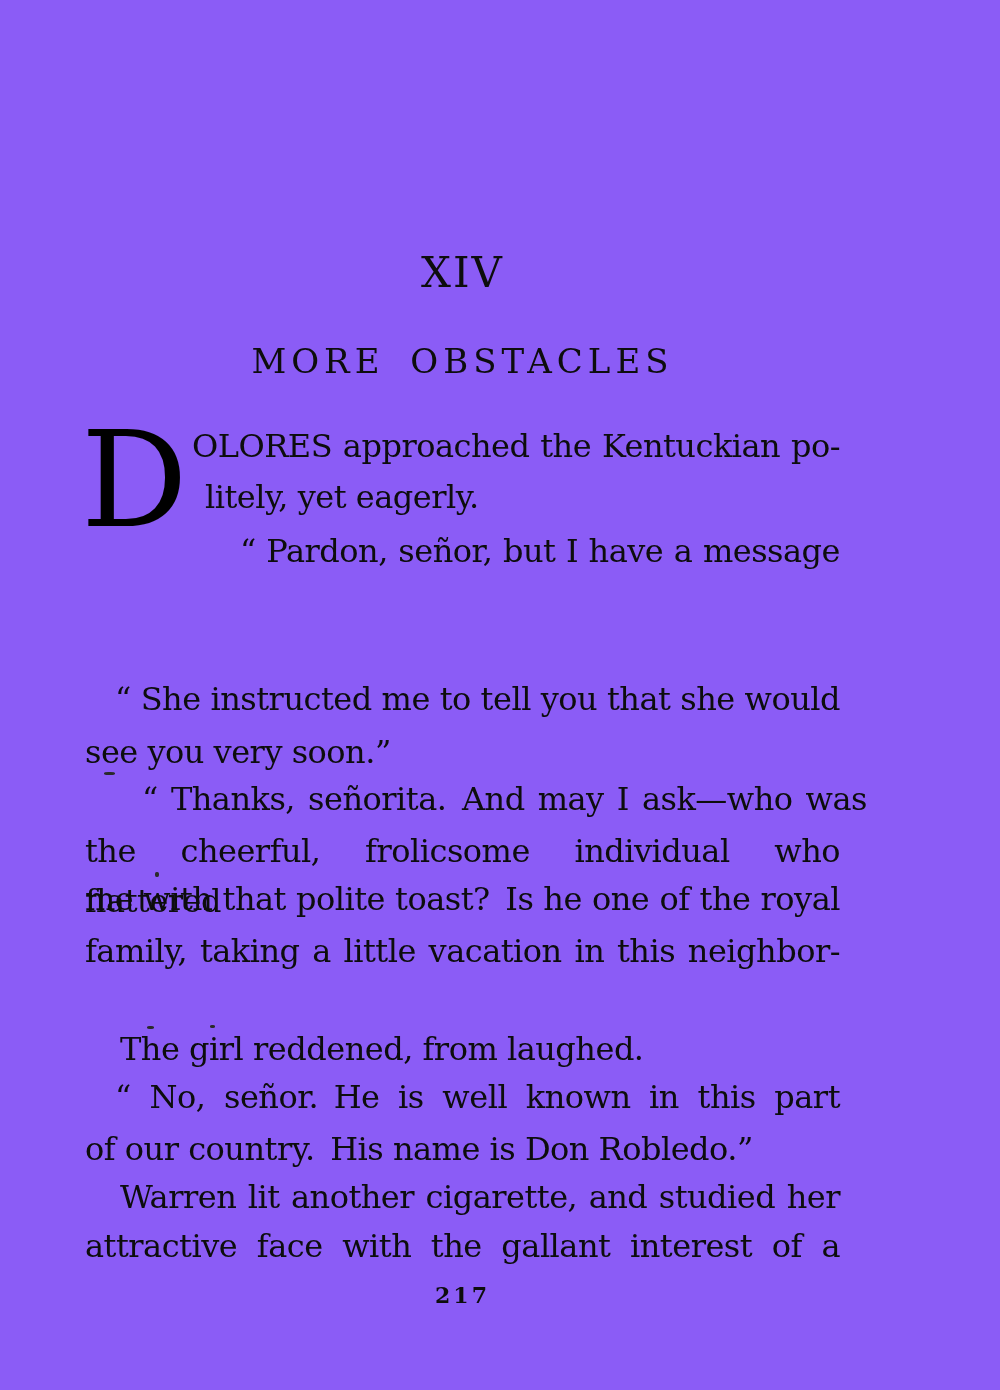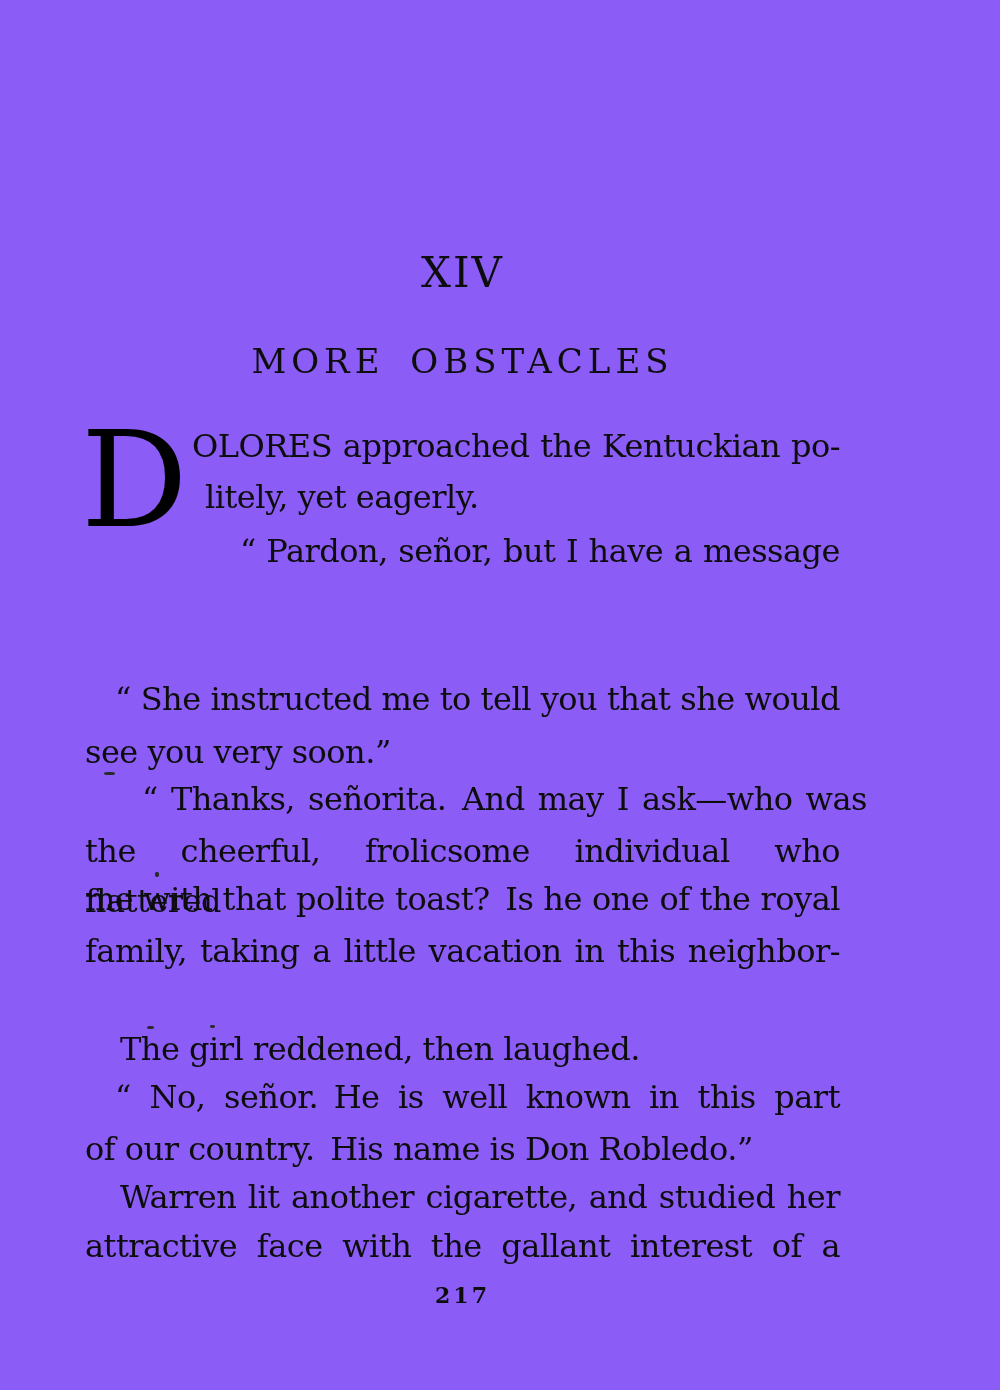--- a/index.html
+++ b/index.html
@@ -90,21 +90,21 @@
 
   <div class="line just" style="top:421px; left:192px; width:648px;">OLORES approached the Kentuckian po-</div>
   <div class="line" style="top:472px; left:205px;">litely, yet eagerly.</div>
   <div class="line just" style="top:526px; left:240px; width:600px;">“ Pardon, señor, but I have a message</div>
   <div class="line just" style="top:674px; left:115px; width:725px;">“ She instructed me to tell you that she would</div>
   <div class="line" style="top:727px; left:85px;">see you very soon.”</div>
   <div class="line just" style="top:774px; left:115px; width:725px;margin-left:27px;">“ Thanks, señorita. And may I ask—who was</div>
   <div class="line just" style="top:826px; left:85px; width:755px;">the cheerful, frolicsome individual who flattered</div>
   <div class="line just" style="top:874px; left:85px; width:755px;">me with that polite toast? Is he one of the royal</div>
   <div class="line just" style="top:926px; left:85px; width:755px;">family, taking a little vacation in this neighbor-</div>
-  <div class="line" style="top:1024px; left:120px;">The girl reddened, then laughed.</div>
+  <div class="line" style="top:1024px; left:120px;">The girl reddened, from laughed.</div>
   <div class="line just" style="top:1072px; left:115px; width:725px;">“ No, señor. He is well known in this part</div>
   <div class="line" style="top:1124px; left:85px;">of our country. His name is Don Robledo.”</div>
   <div class="line just" style="top:1172px; left:120px; width:720px;">Warren lit another cigarette, and studied her</div>
   <div class="line just" style="top:1221px; left:85px; width:755px;">attractive face with the gallant interest of a</div>
 
   <div class="artifact" style="top:772px; left:104px; width:11px; height:3px;"></div>
   <div class="artifact" style="top:872px; left:155px; width:4px; height:5px;"></div>
   <div class="artifact" style="top:1026px; left:147px; width:7px; height:3px;"></div>
   <div class="artifact" style="top:1025px; left:210px; width:5px; height:3px;"></div>
 

